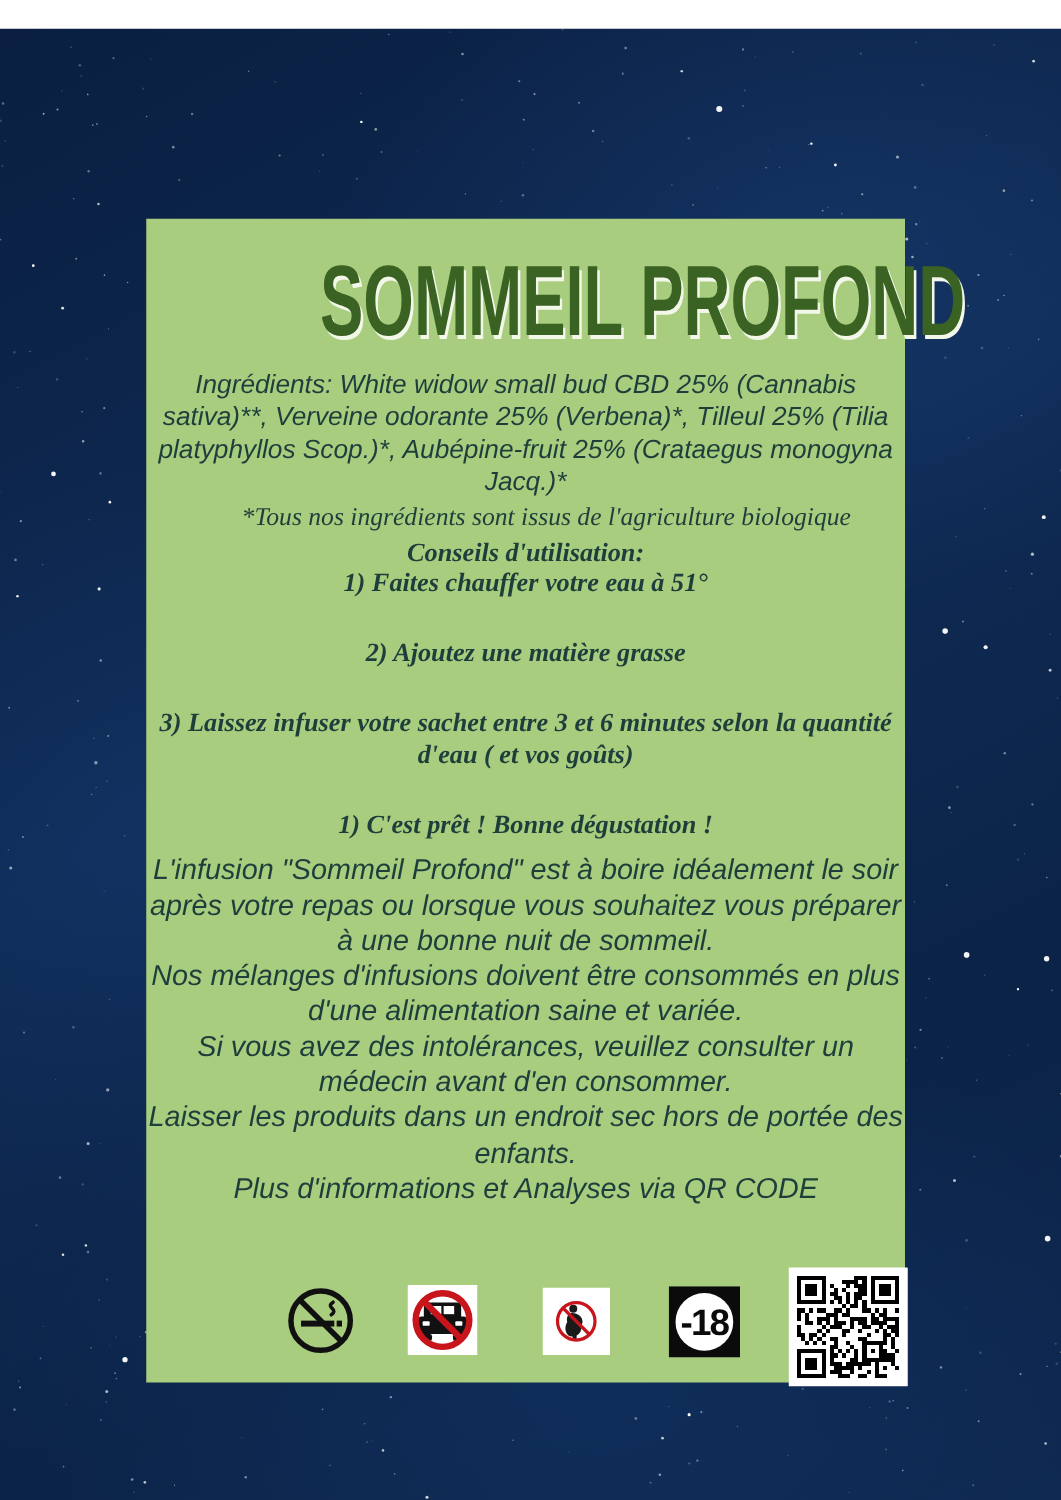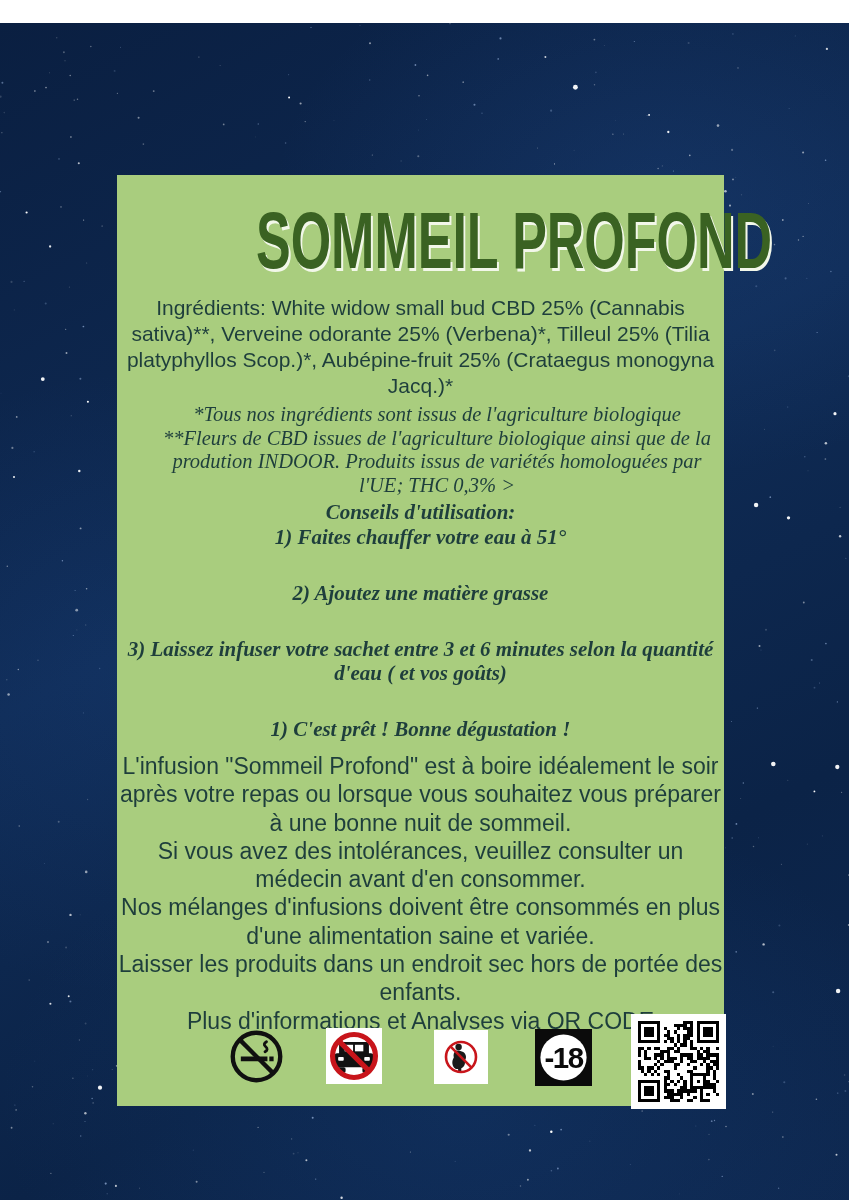--- a/index.html
+++ b/index.html
@@ -28,21 +28,21 @@
   .title{
     margin:20px 0 8px;line-height:1;
     font:700 80px "Liberation Sans",sans-serif;
     color:var(--title-green);
   }
   .condense{
     display:inline-block;transform:scaleX(.65);transform-origin:50% 50%;
     white-space:nowrap;letter-spacing:0;
     text-shadow:3px 3px 0 #f2f7e9;
   }
-  .sans-i{font-family:"Liberation Sans",sans-serif;color:var(--text-dark);}
+  .sans-i{font-family:"Liberation Sans",sans-serif;font-style:italic;color:var(--text-dark);}
   .serif-i{font-family:"Liberation Serif","DejaVu Serif",serif;font-style:italic;color:var(--text-dark);}
   .ingredients{font-size:21px;line-height:1.24;margin:0 2px 4px;}
   .notes{font-size:20.5px;line-height:1.15;margin:0 0 3px;padding-left:33px;}
   .usage{font-size:21px;font-weight:700;line-height:1.18;}
   .usage-step.gap{margin-top:31px;}
   .info{font-size:23px;line-height:1.23;margin-top:10px;}
   .icons{position:absolute;left:0;top:0;width:100%;height:100%;pointer-events:none;}
   .icons > span{position:absolute;display:block;}
   .ic-smoke{left:111px;top:853px;width:57px;height:57px;}
   .ic-car{left:209px;top:853px;width:56px;height:56px;}
@@ -738,35 +738,34 @@
       <circle cx="595.4" cy="753.0" r="0.59" fill="#ffffff" opacity="0.18"></circle>
     </svg>
 
   <div class="card">
     <h1 class="title"><span class="condense">SOMMEIL PROFOND</span></h1>
 
     <p class="ingredients sans-i">Ingrédients: White widow small bud CBD 25% (Cannabis sativa)**, Verveine odorante 25% (Verbena)*, Tilleul 25% (Tilia platyphyllos Scop.)*, Aubépine-fruit 25% (Crataegus monogyna Jacq.)*</p>
 
     <div class="notes serif-i">
       <div>*Tous nos ingrédients sont issus de l'agriculture biologique</div>
-      <div>**Fleurs de CBD issues de l'agriculture biologique ainsi que de la prodution INDOOR. Produits issus de variétés homologuées par l'UE; THC 0,3% &gt;</div>
     </div>
 
     <div class="usage serif-i">
       <div class="usage-heading">Conseils d'utilisation:</div>
       <div class="usage-step">1) Faites chauffer votre eau à 51°</div>
       <div class="usage-step gap">2) Ajoutez une matière grasse</div>
       <div class="usage-step gap">3) Laissez infuser votre sachet entre 3 et 6 minutes selon la quantité d'eau ( et vos goûts)</div>
       <div class="usage-step gap">1) C'est prêt ! Bonne dégustation !</div>
     </div>
 
     <div class="info sans-i">
       <div>L'infusion "Sommeil Profond" est à boire idéalement le soir après votre repas ou lorsque vous souhaitez vous préparer à une bonne nuit de sommeil.</div>
+      <div>Nos mélanges d'infusions doivent être consommés en plus d'une alimentation saine et variée.</div>
       <div>Si vous avez des intolérances, veuillez consulter un médecin avant d'en consommer.</div>
-      <div>Nos mélanges d'infusions doivent être consommés en plus d'une alimentation saine et variée.</div>
       <div>Laisser les produits dans un endroit sec hors de portée des enfants.</div>
       <div>Plus d'informations et Analyses via QR CODE</div>
     </div>
 
     <div class="icons">
 
       <span class="ic-smoke">
         <svg viewBox="0 0 60 60">
           <circle cx="30" cy="30" r="25" fill="none" stroke="#101010" stroke-width="4.6"></circle>
           <rect x="13.5" y="30" width="28" height="5" fill="#101010"></rect>

